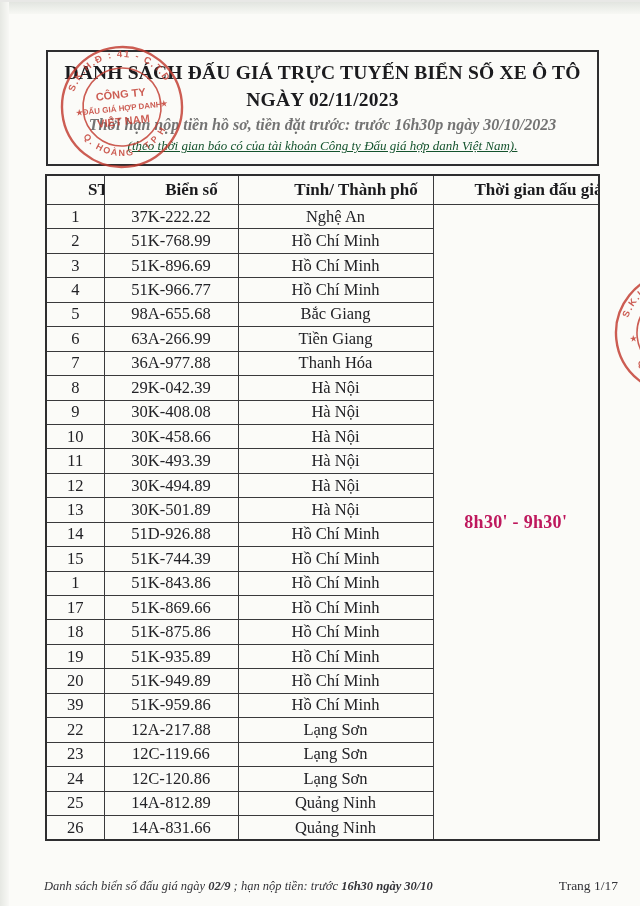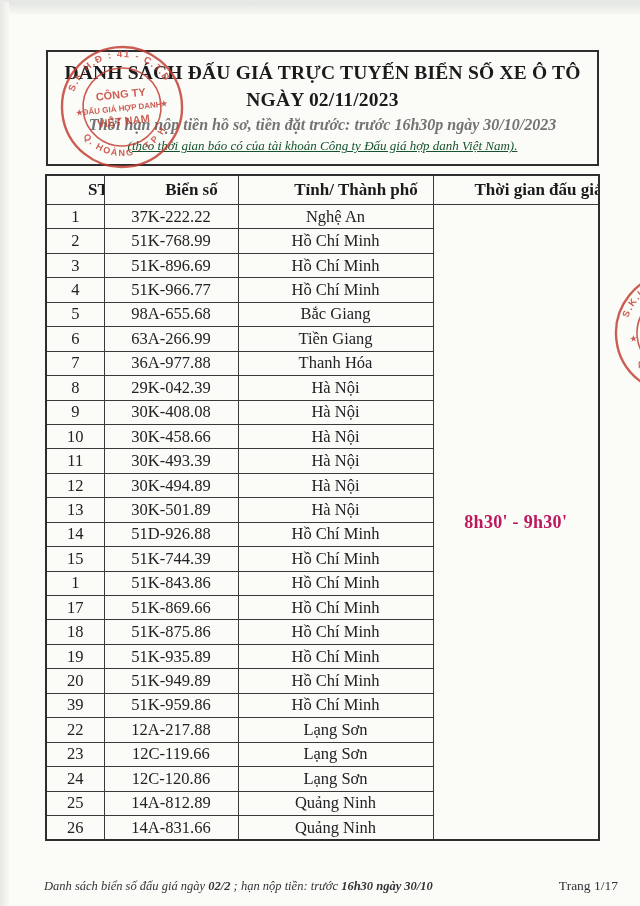--- a/index.html
+++ b/index.html
@@ -249,15 +249,15 @@
     </defs>
     <text font-size="9.5" letter-spacing="1.5" font-weight="bold">
       <textPath href="#arcTop2" startOffset="50%" text-anchor="middle">S.K.H.Đ : 41 - C.T.D</textPath>
     </text>
     <text font-size="9" letter-spacing="1.5" font-weight="bold">
       <textPath href="#arcBot2" startOffset="50%" text-anchor="middle">Q. HOÀNG - T.P H</textPath>
     </text>
     <text x="18" y="69" font-size="9">★</text>
   </svg>
 
-  <div class="footer-left"><span>Danh sách biển số đấu giá ngày </span><span class="b">02/2</span><span> ; hạn nộp tiền: trước </span><span class="b">16h30 ngày 30/10</span></div>
+  <div class="footer-left"><span>Danh sách biển số đấu giá ngày </span><span class="b">02/9</span><span> ; hạn nộp tiền: trước </span><span class="b">16h30 ngày 30/10</span></div>
   <div class="footer-page">Trang 1/17</div>
 </div>
 
 </body></html>

